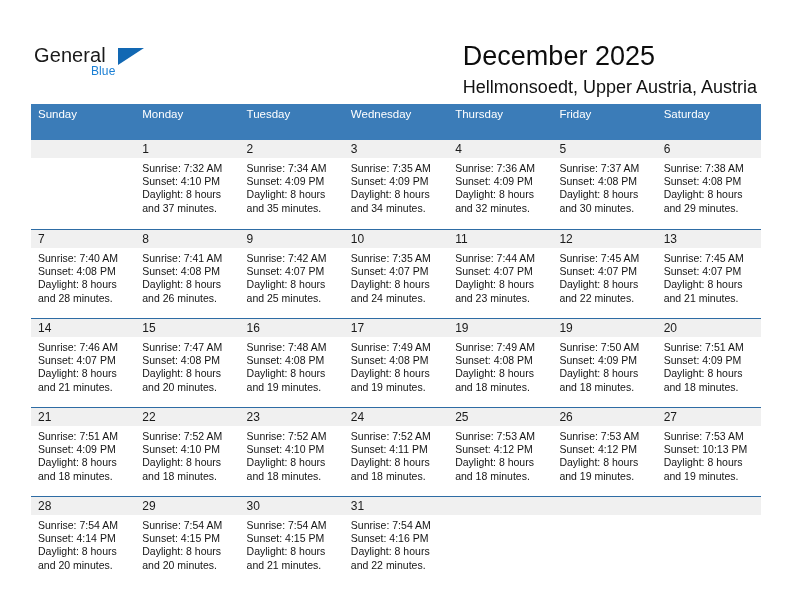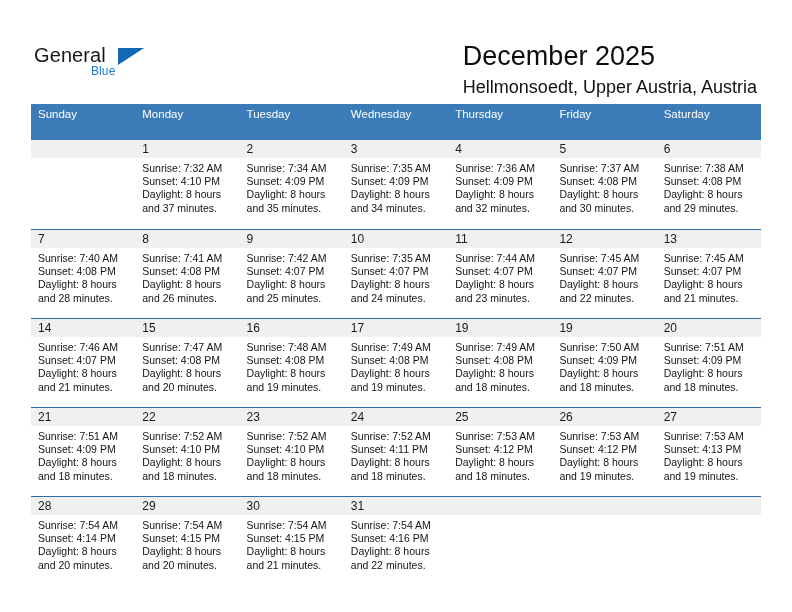--- a/index.html
+++ b/index.html
@@ -397,21 +397,21 @@
             <div class="day-info">
               <div>Sunrise: 7:53 AM</div>
               <div>Sunset: 4:12 PM</div>
               <div class="daylight-wrap">Daylight: 8 hours and 19 minutes.</div>
             </div>
           </div>
           <div class="day-cell">
             <div class="day-number">27</div>
             <div class="day-info">
               <div>Sunrise: 7:53 AM</div>
-              <div>Sunset: 4:13 PM</div>
+              <div>Sunset: 10:13 PM</div>
               <div class="daylight-wrap">Daylight: 8 hours and 19 minutes.</div>
             </div>
           </div>
         </div>
         <div class="week-row">
           <div class="day-cell">
             <div class="day-number">28</div>
             <div class="day-info">
               <div>Sunrise: 7:54 AM</div>
               <div>Sunset: 4:14 PM</div>

